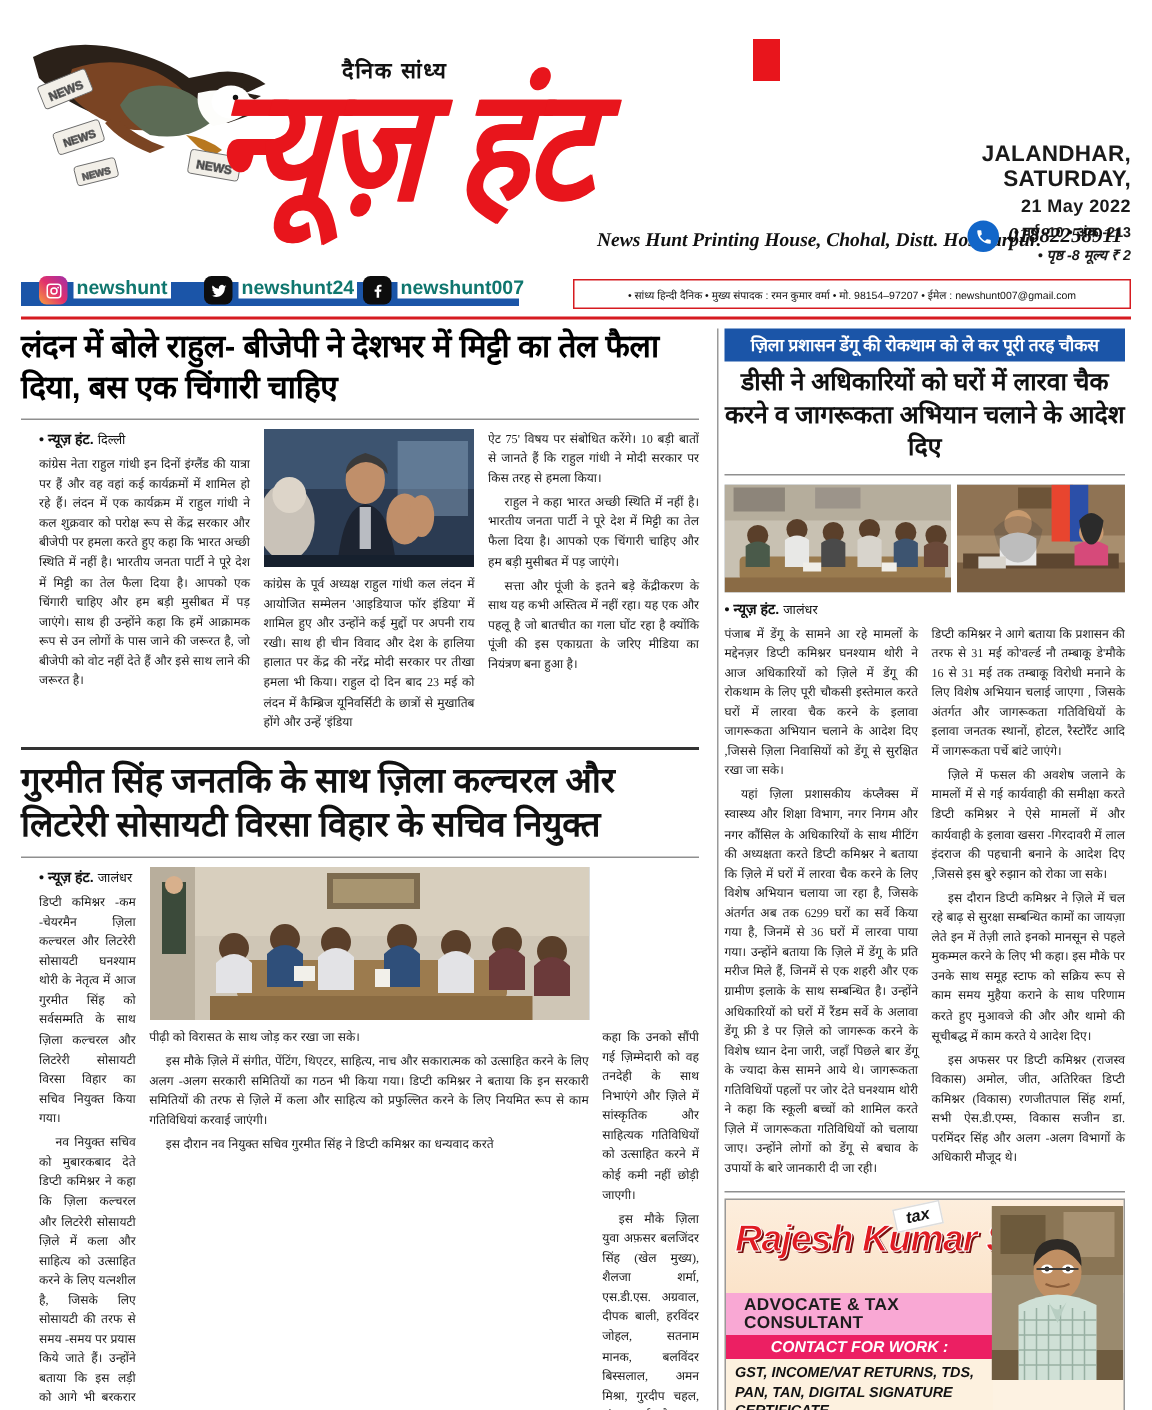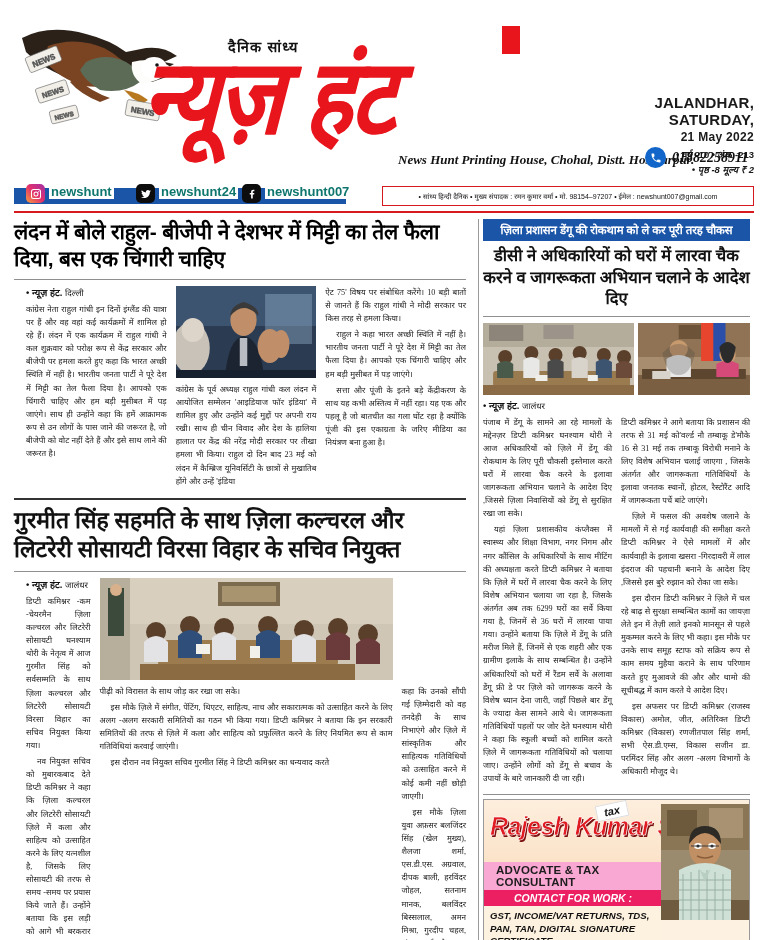--- a/index.html
+++ b/index.html
@@ -444,21 +444,21 @@
               <p class="bt">ऐट 75' विषय पर संबोधित करेंगे। 10 बड़ी बातों से जानते हैं कि राहुल गांधी ने मोदी सरकार पर किस तरह से हमला किया।</p>
               <p class="bt indent">राहुल ने कहा भारत अच्छी स्थिति में नहीं है। भारतीय जनता पार्टी ने पूरे देश में मिट्टी का तेल फैला दिया है। आपको एक चिंगारी चाहिए और हम बड़ी मुसीबत में पड़ जाएंगे।</p>
               <p class="bt indent">सत्ता और पूंजी के इतने बड़े केंद्रीकरण के साथ यह कभी अस्तित्व में नहीं रहा। यह एक और पहलू है जो बातचीत का गला घोंट रहा है क्योंकि पूंजी की इस एकाग्रता के जरिए मीडिया का नियंत्रण बना हुआ है।</p>
             </div>
           </div>
         </div>
 
         <div class="hr-thick"></div>
 
         <div>
-          <h2 class="hl-serif">गुरमीत सिंह सहमति के साथ ज़िला कल्चरल और लिटरेरी सोसायटी विरसा विहार के सचिव नियुक्त</h2>
+          <h2 class="hl-serif">गुरमीत सिंह जनतकि के साथ ज़िला कल्चरल और लिटरेरी सोसायटी विरसा विहार के सचिव नियुक्त</h2>
           <div class="hr-thin"></div>
 
           <div class="cols3">
             <div class="col">
               <div class="byline">
                 <span class="bullet">• </span><span>न्यूज़ हंट.</span>
                 <span class="place">जालंधर</span>
               </div>
               <p class="bt">डिप्टी कमिश्नर -कम -चेयरमैन ज़िला कल्चरल और लिटरेरी सोसायटी घनश्याम थोरी के नेतृत्व में आज गुरमीत सिंह को सर्वसम्मति के साथ ज़िला कल्चरल और लिटरेरी सोसायटी विरसा विहार का सचिव नियुक्त किया गया।</p>
               <p class="bt indent">नव नियुक्त सचिव को मुबारकबाद देते डिप्टी कमिश्नर ने कहा कि ज़िला कल्चरल और लिटरेरी सोसायटी ज़िले में कला और साहित्य को उत्साहित करने के लिए यत्नशील है, जिसके लिए सोसायटी की तरफ से समय -समय पर प्रयास किये जाते हैं। उन्होंने बताया कि इस लड़ी को आगे भी बरकरार रखा जाएगा और भविष्य में भी विरसा विहार में सांस्कृतिक गतिविधियां नियमित रूप से करवाई जाएंगी ,जिससे युवा</p>

